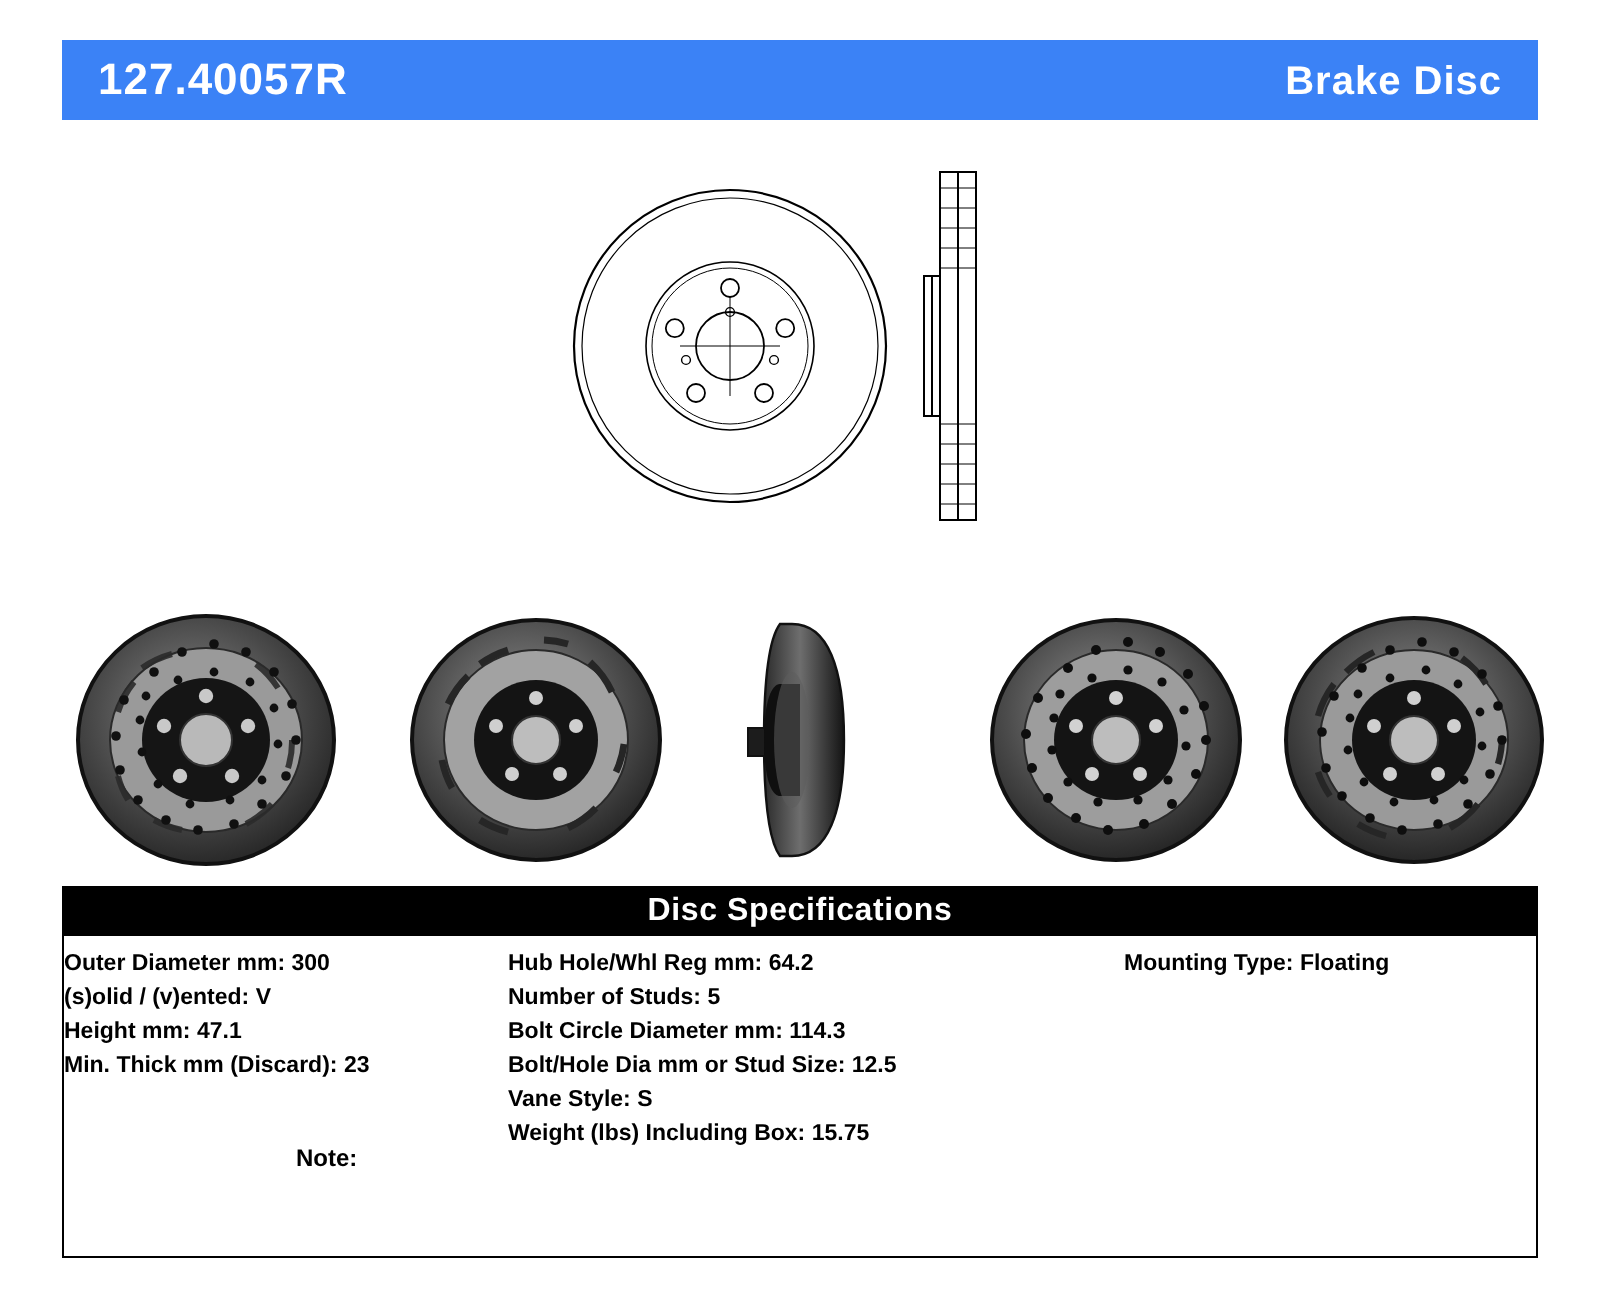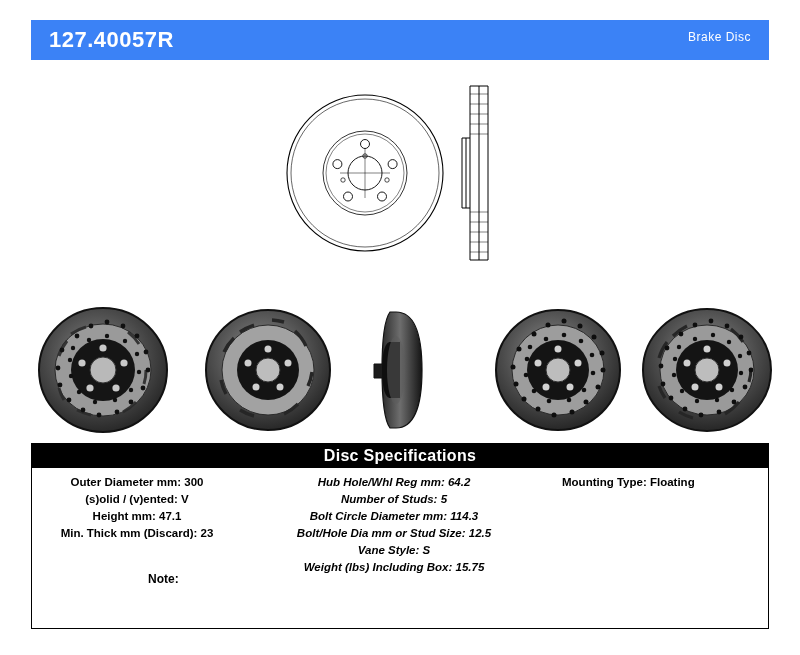--- a/index.html
+++ b/index.html
@@ -40,22 +40,22 @@
     top: 7px;
     font-size: 22px;
     font-weight: bold;
     letter-spacing: 0.5px;
     color: #ffffff;
   }
   .header .product-type {
     position: absolute;
     right: 18px;
     top: 10px;
-    font-size: 12px;
-    font-weight: normal;
+    font-size: 20px;
+    font-weight: bold;
     letter-spacing: 0.5px;
     color: #ffffff;
   }
 
   
   .lineart {
     position: absolute;
     left: 280px;
     top: 78px;
     width: 260px;
@@ -104,22 +104,22 @@
     position: absolute;
     left: 0;
     top: 30px;
     width: 100%;
     height: 120px;
   }
   .col {
     position: absolute;
     top: 0;
   }
-  .col-left  { left: 0px;   width: 210px; text-align: center; }
-  .col-mid   { left: 222px; width: 280px; text-align: center; font-style: italic; }
+  .col-left  { left: 0px;   width: 210px; text-align: left; }
+  .col-mid   { left: 222px; width: 280px; text-align: left; }
   .col-right { left: 520px; width: 215px; text-align: left; margin-left: 10px; }
 
   .spec-line {
     font-size: 11.5px;
     font-weight: bold;
     line-height: 17px;
     white-space: nowrap;
   }
   .spec-line .val { font-weight: bold; }
 

